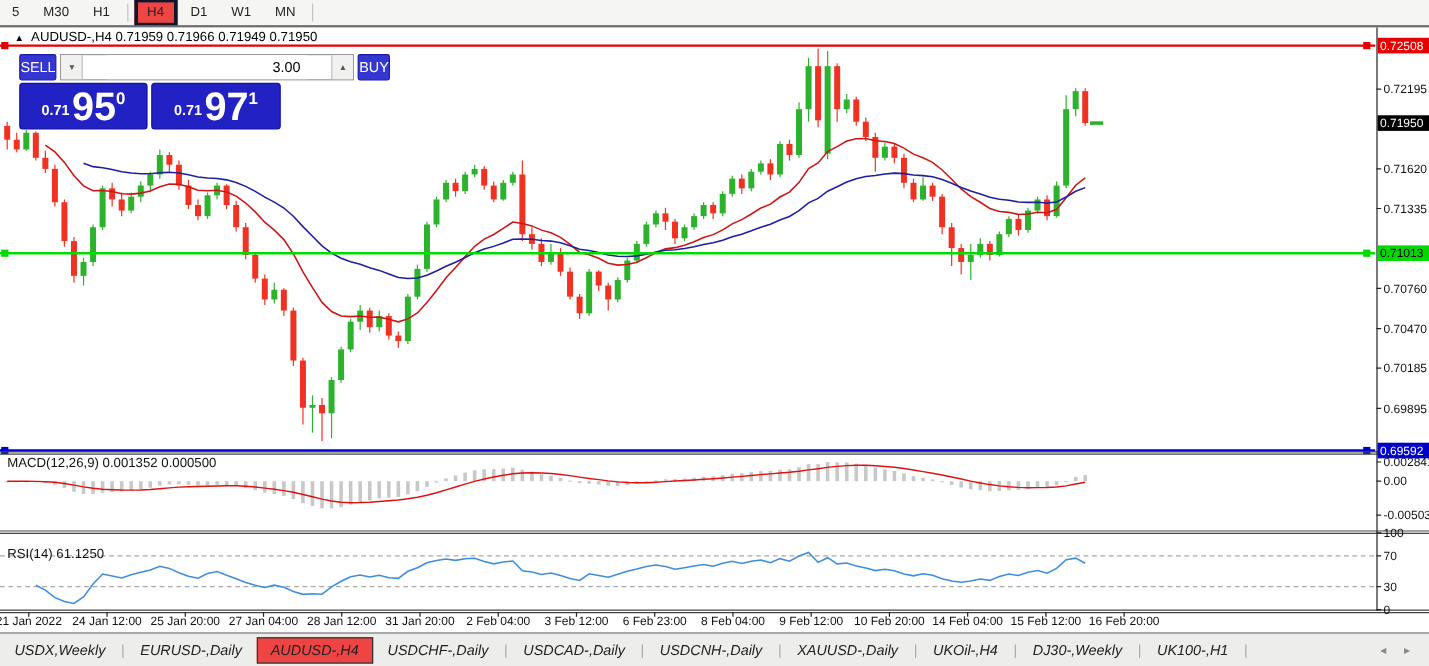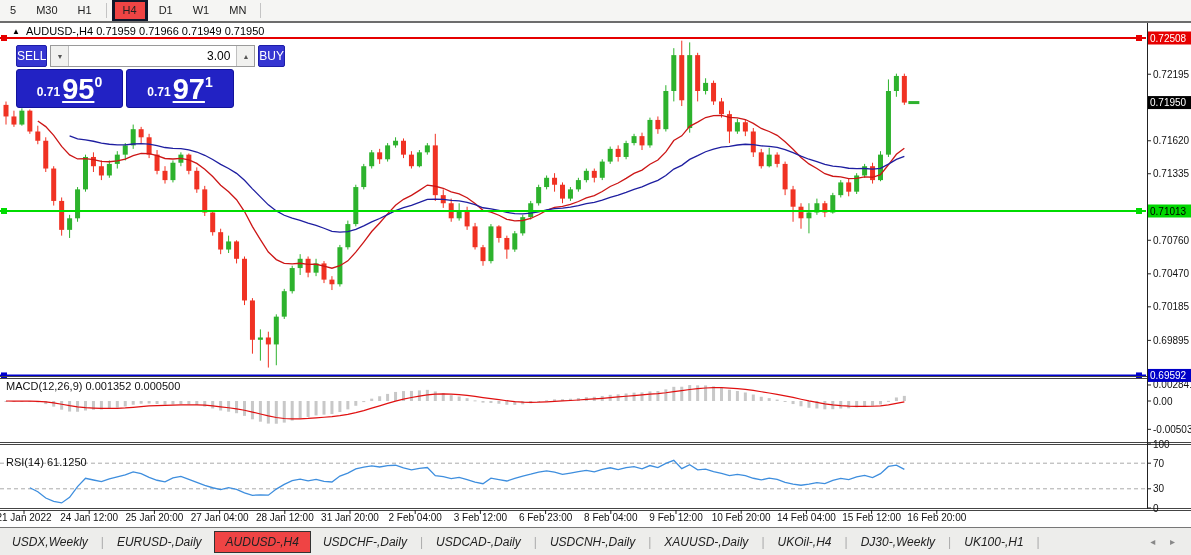--- a/index.html
+++ b/index.html
@@ -18,34 +18,34 @@
   .chart-header{position:absolute;top:25px;left:12px;display:flex;align-items:center;
                 font-size:11px;color:#000;z-index:3;}
   .chart-header .tri{font-size:8px;margin-right:6px;}
   
   .oct{position:absolute;left:16px;top:45px;width:218px;z-index:4;}
   .oct-row1{display:flex;height:22px;}
   .oct-btn{background:#3535d1;border:1px solid #1d1da8;color:#fff;font-size:12px;
            display:flex;align-items:center;justify-content:center;border-radius:2px;cursor:pointer;}
   .oct-sell-btn{width:57px;}
   .oct-buy-btn{width:56px;}
-  .oct-stepper{flex:1;display:flex;margin:0 3px;border:1px solid #9a9a9a;background:#fff;}
+  .oct-stepper{flex:1;display:flex;margin:0 3px;border:1px solid #9a9a9a;background:#fff;gap:20px;}
   .step-btn{width:18px;background:#f1f1ef;border:0;display:flex;align-items:center;justify-content:center;
             font-size:7px;color:#555;cursor:pointer;}
   .step-dn{border-right:1px solid #c0c0c0;}
   .step-up{border-left:1px solid #c0c0c0;}
   .vol-field{flex:1;border:0;font-family:"Liberation Sans",sans-serif;font-size:12px;color:#000;
              text-align:right;padding:0 6px;outline:none;min-width:0;}
   .oct-row2{display:flex;margin-top:2px;height:39px;}
   .bigpx{background:#2222c4;border:1px solid #12129c;border-radius:3px;color:#fff;
          display:flex;align-items:center;justify-content:center;cursor:pointer;}
   .bigpx-sell{width:105px;margin-right:3px;}
   .bigpx-buy{flex:1;}
   .bp-small{font-size:12px;font-weight:bold;margin-right:2px;transform:translateY(3px);}
-  .bp-big{font-size:29px;font-weight:bold;line-height:28px;text-decoration:underline;}
+  .bp-big{font-size:33px;font-weight:bold;line-height:28px;}
   .bp-sup{font-size:14px;font-weight:bold;transform:translateY(-7px);}
   
   .pane-label{position:absolute;font-size:11px;color:#111;z-index:3;}
   
   .tab-bar{position:absolute;bottom:0;left:0;width:100%;height:27px;background:#ededeb;
            border-top:1px solid #777;display:flex;align-items:center;font-size:12px;color:#222;z-index:5;}
   .tab{padding:4px 12px;margin:0;cursor:pointer;white-space:nowrap;font-style:italic;}
   .tab.active{background:#ef4444;border:1px solid #333;padding:3px 11px;}
   .tab-pipe{color:#aaa;padding:0 1px;}
   .tab-nav{margin-left:auto;padding-right:10px;color:#888;font-size:10px;letter-spacing:6px;cursor:pointer;}

